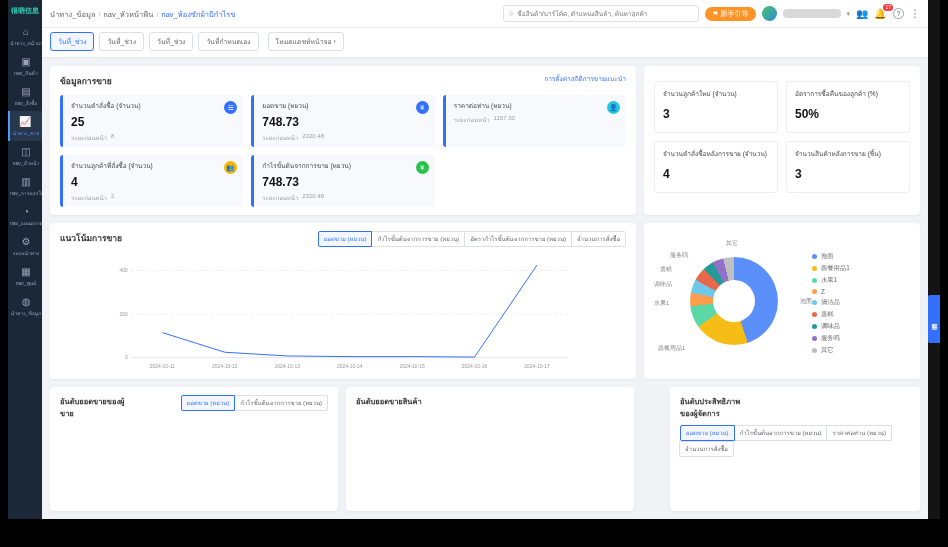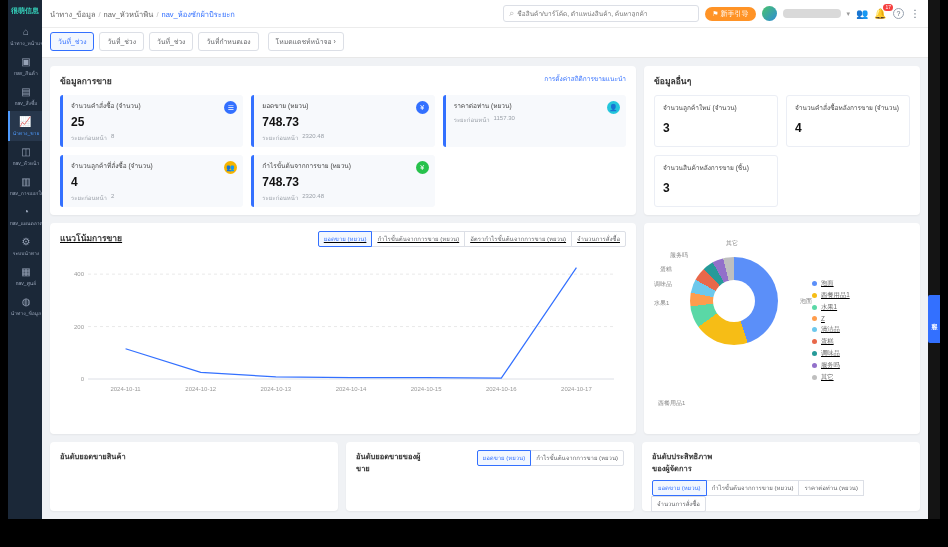--- a/index.html
+++ b/index.html
@@ -53,21 +53,21 @@
   .stat-value { font-size:12px; font-weight:bold; color:#111; margin-top:4px; }
   .stat-prev { font-size:6px; color:#9aa0a8; margin-top:4px; display:flex; gap:4px; }
   .stat-icon { position:absolute; top:6px; right:6px; width:13px; height:13px; border-radius:50%; color:#fff; font-size:7px; display:flex; align-items:center; justify-content:center; }
 
   .other-card { flex:1; }
   .other-grid { display:grid; grid-template-columns:1fr 1fr; gap:8px; margin-top:7px; }
   .other-tile { border:1px solid #ebeef5; border-radius:3px; padding:7px 8px; height:52px; }
   .other-label { font-size:6.5px; color:#444; }
   .other-value { font-size:12px; font-weight:bold; color:#111; margin-top:8px; }
 
-  .row2 { height:211px;text-decoration:underline; }
+  .row2 { height:156px; }
   .trend-card { flex:0 0 586px; display:flex; flex-direction:column; }
   .btn-group { margin-left:auto; display:flex; }
   .tgl { border:1px solid #dcdfe6; font-size:6px; color:#606266; padding:2px 5px; background:#fff; cursor:pointer; margin-left:-1px; white-space:nowrap; }
   .tgl:first-child { border-radius:2px 0 0 2px; margin-left:0; }
   .tgl:last-child { border-radius:0 2px 2px 0; }
   .tgl.active { color:#3370ff; border-color:#3370ff; background:#f2f7ff; position:relative; z-index:1; }
   #trend-plot { width:100%; height:142px; margin-top:6px; }
 
   .category-card { flex:1; display:flex; flex-direction:column; }
   .cat-body { display:flex; flex:1; margin-top:4px; }
@@ -82,21 +82,21 @@
   .co-l4   { top:64px; left:0; }
   .co-l5   { bottom:18px; left:4px; }
   .co-r    { top:62px; right:0; }
   #donut-legend { flex:1; display:flex; flex-direction:column; justify-content:center; gap:3px; }
   .legend-row { display:flex; align-items:center; gap:4px; font-size:6.3px; color:#666; cursor:pointer; }
   .legend-dot { width:5px; height:5px; border-radius:50%; flex:0 0 5px; }
 
   .row3 { flex:1; min-height:0; }
   .rank-card-1 { flex:0 0 288px; }
   .rank-card-2 { flex:0 0 288px; }
-  .rank-card-3 { flex:1; }
+  .rank-card-3 { flex:1;margin-left:28px; }
   .rank-title { font-size:7.5px; font-weight:bold; color:#333; max-width:72px; }
 
   
   .rail { width:12px; flex:0 0 12px; background:#141414; position:relative; }
   .rail-badge { position:absolute; top:295px; left:0; width:12px; height:48px; background:#3370ff; color:#fff; writing-mode:vertical-rl; font-size:6.5px; display:flex; align-items:center; justify-content:center; border-radius:2px 0 0 2px; cursor:pointer; letter-spacing:2px; }
 </style>
 </head>
 <body>
 
 <div class="app">
@@ -144,21 +144,21 @@
       <span class="lb">นำทาง_ข้อมูล</span>
     </div>
   </aside>
 
   <div class="main">
 
     <header class="topbar">
       <nav class="crumbs">
         <span class="crumb">นำทาง_ข้อมูล</span>
         <span class="crumb">nav_หัวหน้าพิน</span>
-        <span class="crumb last">nav_ห้องซักผ้าบิระยะก</span>
+        <span class="crumb last">nav_ห้องซักผ้าบิกำไรข</span>
       </nav>
       <div class="spacer"></div>
       <div class="search">
         <span class="sico">⌕</span>
         <input placeholder="ชื่อสินค้า/บาร์โค้ด, ตำแหน่งสินค้า, ค้นหาลูกค้า" style="">
       </div>
       <div class="guide-pill">
         <span>⚑</span>
         <span>新手引导</span>
       </div>
@@ -232,27 +232,28 @@
               <div class="stat-prev">
                   <span>ระยะก่อนหน้า</span>
                   <span>2320.48</span>
                 </div>
               <span class="stat-icon" style="background: rgb(39, 194, 76);">¥</span>
             </div>
           </div>
         </section>
 
         <section class="card other-card">
-          <div class="card-head">
-            <h3 class="card-title">ข้อมูลอื่นๆ</h3>
-          </div>
           <div class="other-grid">
             <div class="other-tile">
               <div class="other-label">จำนวนลูกค้าใหม่ (จำนวน)</div>
               <div class="other-value">3</div>
+            </div>
+            <div class="other-tile">
+              <div class="other-label">อัตราการซื้อคืนของลูกค้า (%)</div>
+              <div class="other-value">50%</div>
             </div>
             <div class="other-tile">
               <div class="other-label">จำนวนคำสั่งซื้อหลังการขาย (จำนวน)</div>
               <div class="other-value">4</div>
             </div>
             <div class="other-tile">
               <div class="other-label">จำนวนสินค้าหลังการขาย (ชิ้น)</div>
               <div class="other-value">3</div>
             </div>
           </div>
@@ -336,32 +337,32 @@
                 <div class="legend-row">
                   <span class="legend-dot" style="background: rgb(191, 191, 191);"></span>
                   <span>其它</span>
                 </div>
               </div>
           </div>
         </section>
       </div>
 
       <div class="row row3">
-        <section class="card rank-card-2">
-          <div class="card-head">
-            <h3 class="rank-title">อันดับยอดขายสินค้า</h3>
-          </div>
-        </section>
         <section class="card rank-card-1">
           <div class="card-head">
             <h3 class="rank-title">อันดับยอดขายของผู้ขาย</h3>
             <div class="btn-group">
               <span class="tgl active">ยอดขาย (หยวน)</span>
               <span class="tgl">กำไรขั้นต้นจากการขาย (หยวน)</span>
             </div>
+          </div>
+        </section>
+        <section class="card rank-card-2">
+          <div class="card-head">
+            <h3 class="rank-title">อันดับยอดขายสินค้า</h3>
           </div>
         </section>
         <section class="card rank-card-3">
           <div class="card-head">
             <h3 class="rank-title">อันดับประสิทธิภาพของผู้จัดการ</h3>
             <div class="btn-group" style="flex-wrap:wrap">
               <span class="tgl active">ยอดขาย (หยวน)</span>
               <span class="tgl">กำไรขั้นต้นจากการขาย (หยวน)</span>
               <span class="tgl">ราคาต่อท่าน (หยวน)</span>
               <span class="tgl">จำนวนการสั่งซื้อ</span>

